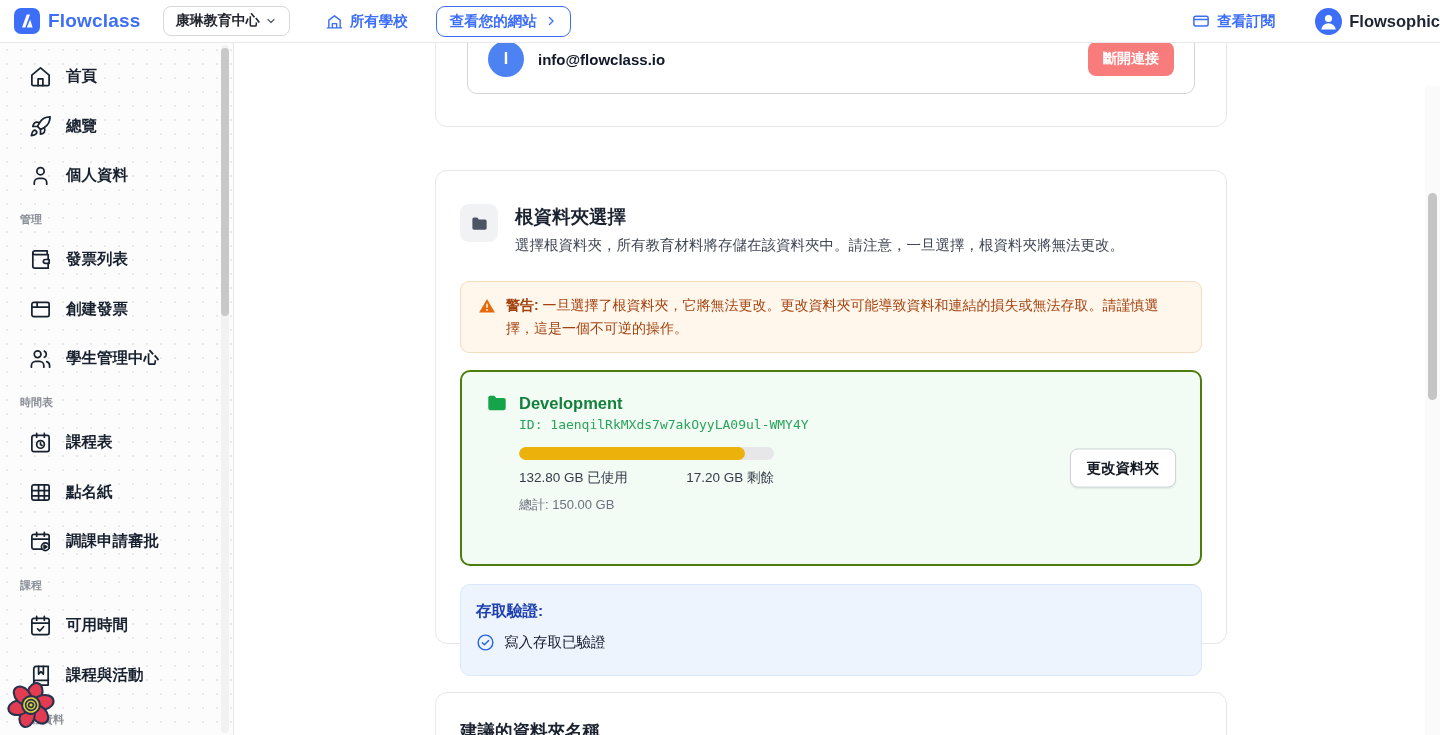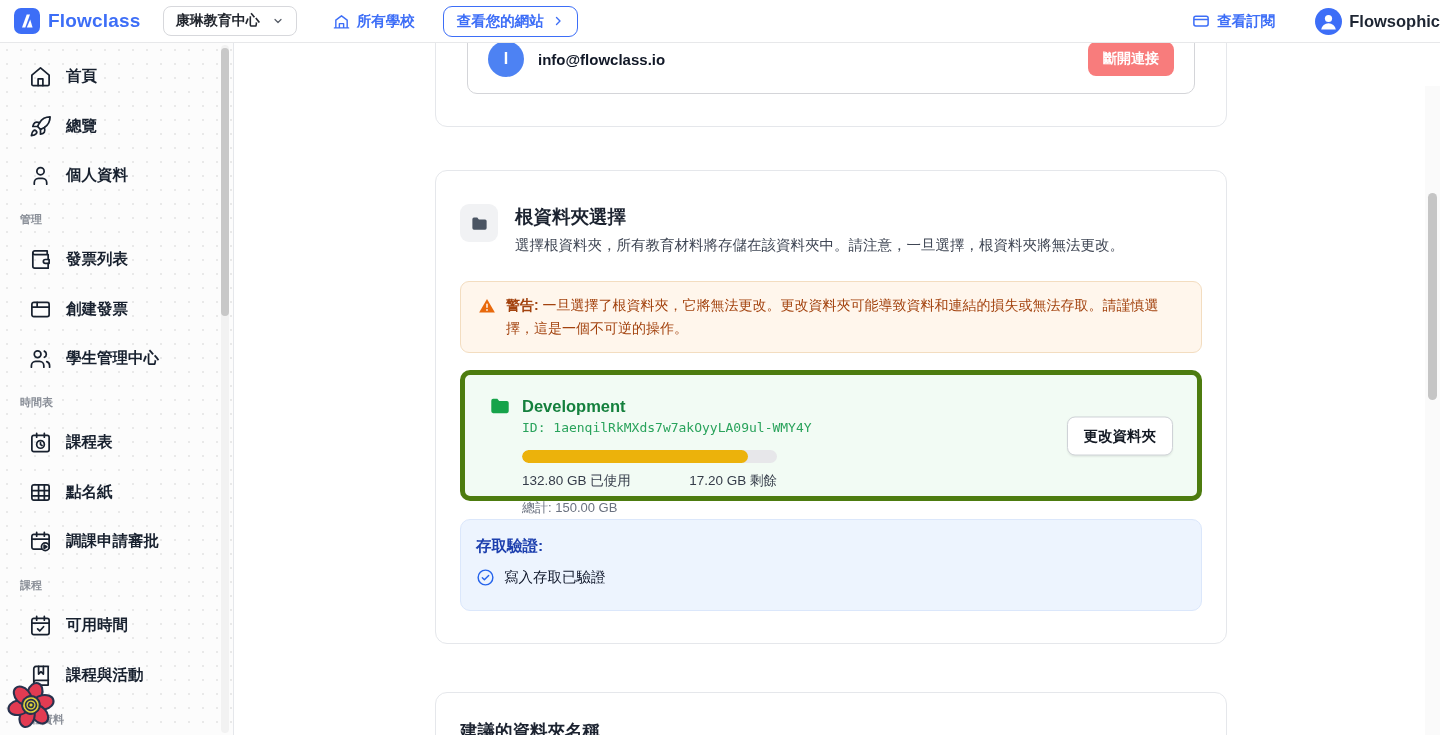--- a/index.html
+++ b/index.html
@@ -6,21 +6,21 @@
   html,body { width:1440px; height:735px; overflow:hidden; background:#fff;
     font-family:"Liberation Sans","DejaVu Sans",sans-serif; color:#1f2430; }
 
   
   .topbar { position:absolute; left:0; top:0; width:1440px; height:43px; background:#fff;
     border-bottom:1px solid #e7e8ea; display:flex; align-items:center; z-index:30; }
   .brand { display:flex; align-items:center; gap:8px; margin-left:14px; }
   .logo-mark { width:26px; height:26px; border-radius:7px; background:#3d6ef7; position:relative; }
   .logo-mark svg { position:absolute; inset:0; }
   .brand-name { font-size:19px; font-weight:800; color:#3d6ef7; letter-spacing:.2px; }
-  .school-dd { margin-left:22px; display:flex; align-items:center; gap:12px; border:1px solid #d7d8dc;
+  .school-dd { margin-left:22px; display:flex; align-items:center; gap:5px; border:1px solid #d7d8dc;
     border-radius:8px; padding:5px 12px; font-size:14px; font-weight:600; color:#23272f; background:#fff; cursor:pointer; }
   .nav-link { display:flex; align-items:center; gap:7px; color:#3d6ef7; font-size:14.5px; font-weight:700; cursor:pointer; }
   .all-schools { margin-left:36px; }
   .view-site-btn { margin-left:28px; display:flex; align-items:center; gap:8px; border:1.5px solid #3d6ef7;
     border-radius:9px; padding:5px 13px; color:#3d6ef7; font-size:14.5px; font-weight:700; background:#fff; cursor:pointer; }
   .topbar-spacer { flex:1; }
   .view-sub { margin-right:40px; }
   .user-chip { display:flex; align-items:center; gap:7px; margin-right:0; cursor:pointer; }
   .avatar-circle { width:27px; height:27px; border-radius:50%; background:#3d6ef7; display:flex; align-items:center; justify-content:center; }
   .user-name { font-size:16.5px; font-weight:600; color:#1e2633; }
@@ -56,21 +56,21 @@
   .rf-chip { width:38px; height:38px; border-radius:9px; background:#f1f2f4; display:flex; align-items:center; justify-content:center; }
   .rf-title { font-size:18.5px; font-weight:800; color:#1c2330; }
   .rf-sub { margin-top:7px; font-size:14.5px; color:#3f4654; }
 
   .warn-box { margin-top:26px; background:#fff6ec; border:1px solid #f3ddc0; border-radius:9px;
     padding:12px 17px; display:flex; gap:10px; }
   .warn-text { font-size:14px; line-height:1.65; color:#a3430f; }
   .warn-text b { font-weight:800; }
   .warn-box .ic { margin-top:3px; flex:0 0 18px; }
 
-  .green-box { margin-top:17px; position:relative; height:131px; background:#f2fbf4; border:5px solid #4d7c0f;
+  .green-box { margin-top:17px; position:relative; height:196px; background:#f2fbf4; border:2px solid #4d7c0f;
     border-radius:10px; padding:20px 24px; }
   .gb-row { display:flex; gap:11px; }
   .gb-name { font-size:16.5px; font-weight:800; color:#15803d; line-height:22px; }
   .gb-id { margin-top:3px; font-family:"DejaVu Sans Mono","Liberation Mono",monospace; font-size:13px; color:#2aa35c; }
   .progress-track { margin-top:15px; width:255px; height:13px; border-radius:7px; background:#e7e7ea; overflow:hidden; }
   .progress-fill { height:13px; border-radius:7px; background:#ecb20b; }
   .gb-labels { width:255px; display:flex; justify-content:space-between; margin-top:9px;
     font-size:13.5px; color:#353c49; }
   .gb-total { margin-top:9px; font-size:13px; color:#6b7280; }
   .change-folder-btn { position:absolute; right:24px; top:50%; transform:translateY(-50%); background:#fff;

